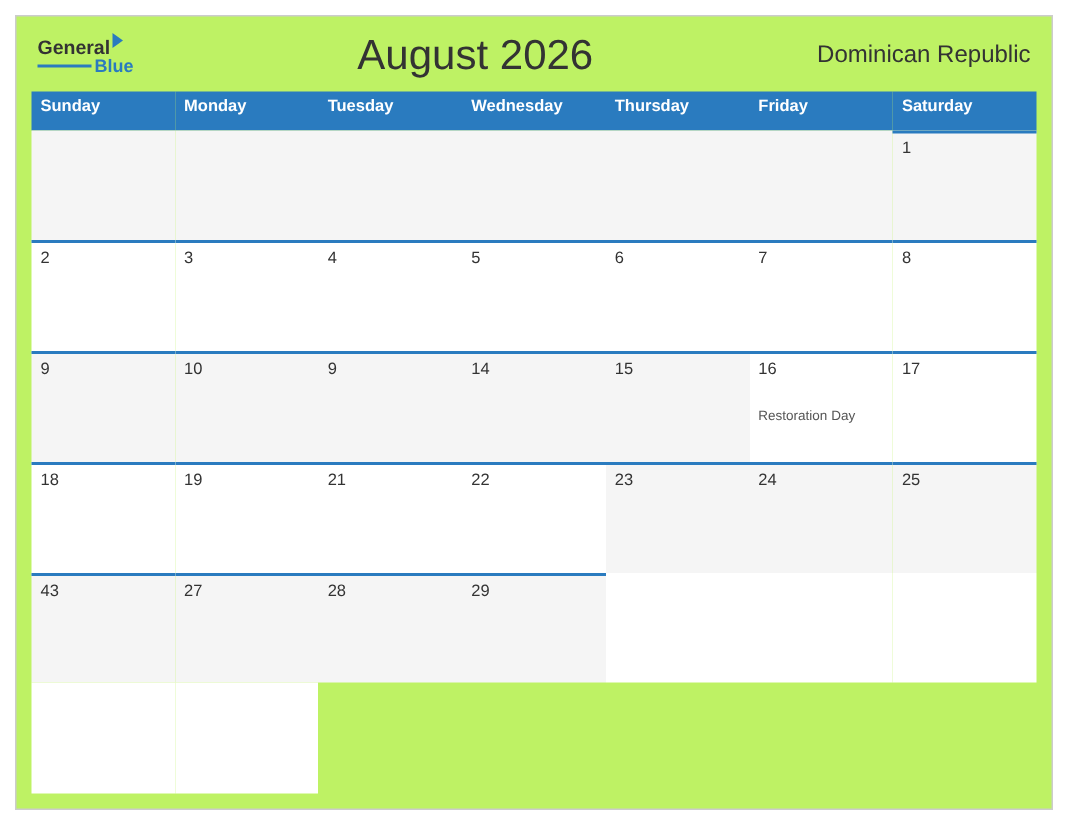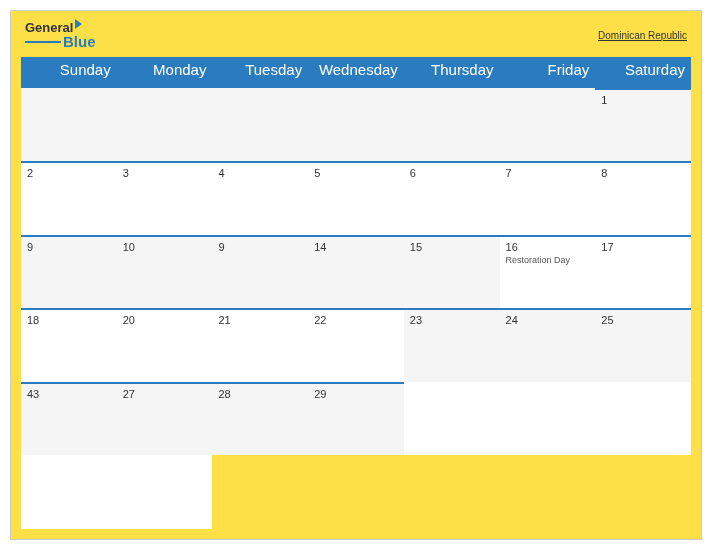--- a/index.html
+++ b/index.html
@@ -8,21 +8,21 @@
       height: 550px;
       background: #fff;
       font-family: Arial, sans-serif;
       display: flex;
       align-items: center;
       justify-content: center;
     }
     .calendar-wrapper {
       width: 692px;
       height: 530px;
-      background: #fde047;
+      background: #bef264;
       border: 1px solid #ccc;
       display: flex;
       flex-direction: column;
       padding: 10px 10px 10px 10px;
     }
     .header {
       display: flex;
       align-items: center;
       justify-content: space-between;
       margin-bottom: 8px;
@@ -33,21 +33,21 @@
       align-items: center;
       gap: 2px;
     }
     .logo-text-general {
       font-size: 13px;
       font-weight: bold;
       color: #333;
       line-height: 1;
     }
     .logo-text-blue {
-      font-size: 15px;
+      font-size: 12px;
       font-weight: bold;
       color: #2a7bbf;
       line-height: 1;
     }
     .logo-triangle {
       width: 0;
       height: 0;
       border-left: 7px solid #2a7bbf;
       border-top: 5px solid transparent;
       border-bottom: 5px solid transparent;
@@ -69,38 +69,37 @@
       align-items: center;
     }
     .month-title {
       font-size: 28px;
       color: #333;
       font-weight: normal;
       text-align: center;
       flex: 1;
     }
     .country {
-      font-size: 10px;
+      font-size: 16px;
       color: #333;
       text-align: right;
       min-width: 120px;
-      text-decoration: underline;
     }
     .calendar-grid {
       display: grid;
       grid-template-columns: repeat(7, 1fr);
       flex: 1;
     }
     .day-header {
       background: #2a7bbf;
       color: #fff;
-      font-size: 15px;
-      font-weight: normal;
+      font-size: 11px;
+      font-weight: bold;
       padding: 4px 6px;
-      text-align: right;
+      text-align: left;
     }
     .day-cell {
       background: #f5f5f5;
       border-top: 2px solid #2a7bbf;
       padding: 4px 6px;
       font-size: 11px;
       color: #333;
       vertical-align: top;
       min-height: 68px;
       display: flex;
@@ -119,21 +118,21 @@
       border-top: none;
     }
     .day-number {
       font-size: 11px;
       font-weight: normal;
       color: #333;
     }
     .holiday-text {
       font-size: 9px;
       color: #555;
-      margin-top: 2px;
+      margin-top: 20px;
     }
   </style>
 </head>
 <body>
 
 <div class="calendar-wrapper">
 
   <div class="header">
 
     <div class="logo">
@@ -142,20 +141,21 @@
           <span class="logo-text-general">General</span>
           <div class="logo-triangle"></div>
         </div>
         <div style="display:flex;align-items:center;gap:0;">
           <div class="logo-line"></div>
           <span class="logo-text-blue" style="margin-left:2px;">Blue</span>
         </div>
       </div>
     </div>
 
+    <div class="month-title">August 2026</div>
 
     <div class="country">Dominican Republic</div>
   </div>
 
   <div class="calendar-grid" id="calendar-grid">
 
   <div class="day-header">Sunday</div>
       <div class="day-header">Monday</div>
       <div class="day-header">Tuesday</div>
       <div class="day-header">Wednesday</div>
@@ -211,21 +211,21 @@
         <span class="day-number">16</span>
         <span class="holiday-text">Restoration Day</span>
       </div>
       <div class="day-cell white-bg">
         <span class="day-number">17</span>
       </div>
       <div class="day-cell white-bg">
         <span class="day-number">18</span>
       </div>
       <div class="day-cell white-bg">
-        <span class="day-number">20</span>
+        <span class="day-number">19</span>
       </div>
       <div class="day-cell white-bg">
         <span class="day-number">21</span>
       </div>
       <div class="day-cell white-bg">
         <span class="day-number">22</span>
       </div>
       <div class="day-cell">
         <span class="day-number">23</span>
       </div>

